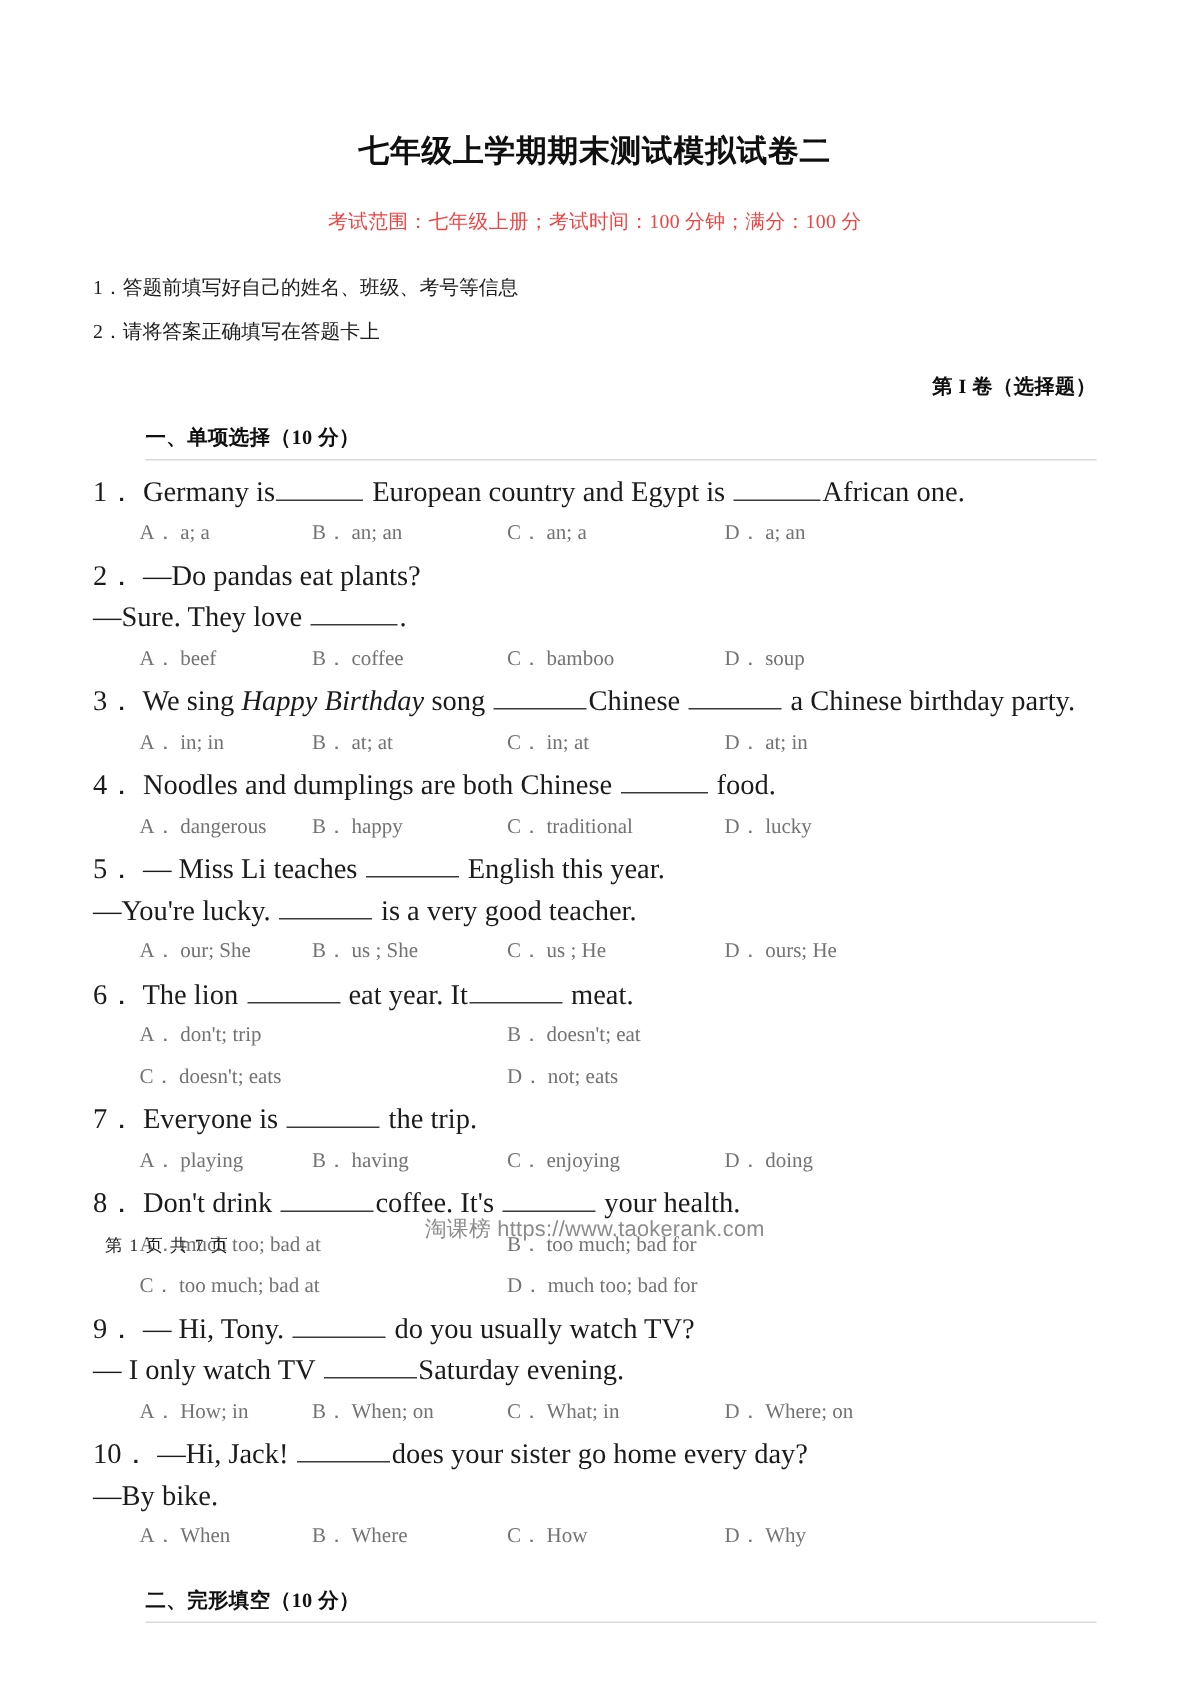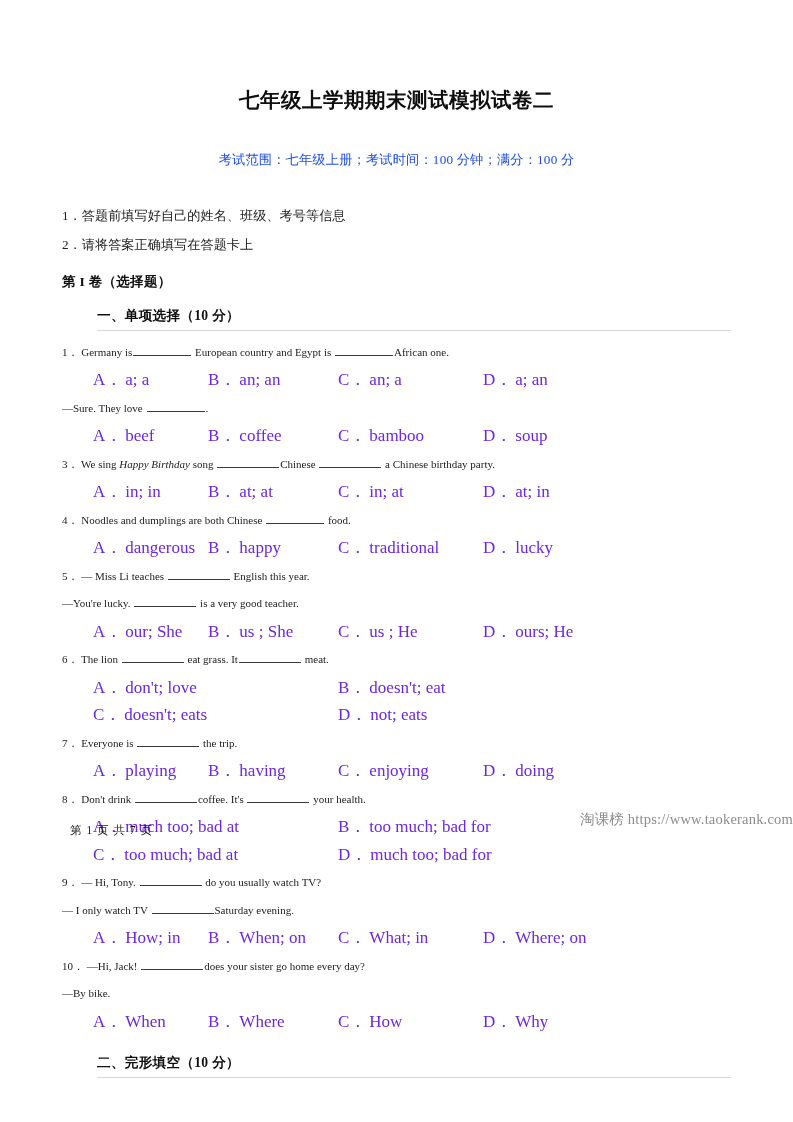--- a/index.html
+++ b/index.html
@@ -31,38 +31,38 @@
     font-size: 20.5px;
     letter-spacing: 0.5px;
     margin: 0;
     padding-top: 88px;
     line-height: 1.2;
     color: #0f0f0f;
   }
   .doc-subtitle {
     text-align: center;
     font-size: 13.2px;
-    margin: 12px;
+    margin: 0;
     padding-top: 26px;
-    color: #1d4ed8;
+    color: #ef4444;
     letter-spacing: 0.2px;
   }
   
   .notice {
     padding-top: 20px;
   }
   .notice-line {
     font-size: 13.2px;
     line-height: 29px;
     color: #202020;
     white-space: nowrap;
   }
   
   .vol-heading {
-    text-align: left;
+    text-align: right;
     font-weight: bold;
     font-size: 13.5px;
     margin: 0;
     padding-top: 14px;
     padding-bottom: 2px;
     letter-spacing: 0.3px;
     color: #101010;
   }
   
   .section-heading {
@@ -78,44 +78,44 @@
   }
   .section-heading.last {
     margin-top: 5px;
   }
   
   .qlist { padding-top: 2px; }
   .q {
     margin-bottom: 1px;
   }
   .q-stem {
-    font-size: 11px;
+    font-size: 19px;
     line-height: 27.5px;
     color: #1b1b1b;
     white-space: nowrap;
   }
   .q-stem.cont {
     margin-left: 0px;
   }
   .q-stem .it { font-style: italic; }
   .blank {
     display: inline-block;
     border-bottom: 1px solid #3a3a3a;
     vertical-align: baseline;
     margin: 0 1px;
   }
   .blank.w2 { width: 58px; }
   .blank.w3 { width: 62px; }
   
   .opts {
     position: relative;
     height: 27.5px;
-    font-size: 17px;
+    font-size: 14px;
     line-height: 27.5px;
-    color: #6d28d9;
+    color: #737373;
     white-space: nowrap;
   }
   .opt {
     position: absolute;
     top: 0;
   }
   .opts.c4 .opt:nth-child(1) { left: 31px; }
   .opts.c4 .opt:nth-child(2) { left: 146px; }
   .opts.c4 .opt:nth-child(3) { left: 276px; }
   .opts.c4 .opt:nth-child(4) { left: 421px; }
@@ -135,22 +135,22 @@
     left: 8px;
     top: 0;
     font-size: 11.5px;
     color: #1b1b1b;
     letter-spacing: 1px;
   }
   .watermark {
     position: absolute;
     left: 0; right: 0;
     bottom: 40px;
-    text-align: right;
-    font-family: Liberation Serif, serif;
+    text-align: center;
+    font-family: Liberation Sans, sans-serif;
     font-size: 14.5px;
     color: #8c8c8c;
     letter-spacing: 0.2px;
   }
 </style>
 </head>
 <body>
 
 <div class="page">
 
@@ -173,20 +173,21 @@
       <div class="q-stem"><span>1．</span> <span>Germany is</span><span class="blank w2"></span> <span>European country and Egypt is</span> <span class="blank w2"></span><span>African one.</span></div>
       <div class="opts c4">
         <span class="opt"><span class="lbl">A．</span><span>a; a</span></span>
         <span class="opt"><span class="lbl">B．</span><span>an; an</span></span>
         <span class="opt"><span class="lbl">C．</span><span>an; a</span></span>
         <span class="opt"><span class="lbl">D．</span><span>a; an</span></span>
       </div>
     </div>
 
     <div class="q">
+      <div class="q-stem"><span>2．</span> <span>—Do pandas eat plants?</span></div>
       <div class="q-stem cont"><span>—Sure. They love</span> <span class="blank w2"></span><span>.</span></div>
       <div class="opts c4">
         <span class="opt"><span class="lbl">A．</span><span>beef</span></span>
         <span class="opt"><span class="lbl">B．</span><span>coffee</span></span>
         <span class="opt"><span class="lbl">C．</span><span>bamboo</span></span>
         <span class="opt"><span class="lbl">D．</span><span>soup</span></span>
       </div>
     </div>
 
     <div class="q">
@@ -214,23 +215,23 @@
       <div class="q-stem cont"><span>—You're lucky.</span> <span class="blank w3"></span> <span>is a very good teacher.</span></div>
       <div class="opts c4">
         <span class="opt"><span class="lbl">A．</span><span>our; She</span></span>
         <span class="opt"><span class="lbl">B．</span><span>us ; She</span></span>
         <span class="opt"><span class="lbl">C．</span><span>us ; He</span></span>
         <span class="opt"><span class="lbl">D．</span><span>ours; He</span></span>
       </div>
     </div>
 
     <div class="q">
-      <div class="q-stem"><span>6．</span> <span>The lion</span> <span class="blank w3"></span> <span>eat grass. It</span><span class="blank w3"></span> <span>meat.</span></div>
-      <div class="opts c2">
-        <span class="opt"><span class="lbl">A．</span><span>don't; love</span></span>
+      <div class="q-stem"><span>6．</span> <span>The lion</span> <span class="blank w3"></span> <span>eat year. It</span><span class="blank w3"></span> <span>meat.</span></div>
+      <div class="opts c2">
+        <span class="opt"><span class="lbl">A．</span><span>don't; trip</span></span>
         <span class="opt"><span class="lbl">B．</span><span>doesn't; eat</span></span>
       </div>
       <div class="opts c2">
         <span class="opt"><span class="lbl">C．</span><span>doesn't; eats</span></span>
         <span class="opt"><span class="lbl">D．</span><span>not; eats</span></span>
       </div>
     </div>
 
     <div class="q">
       <div class="q-stem"><span>7．</span> <span>Everyone is</span> <span class="blank w3"></span> <span>the trip.</span></div>

